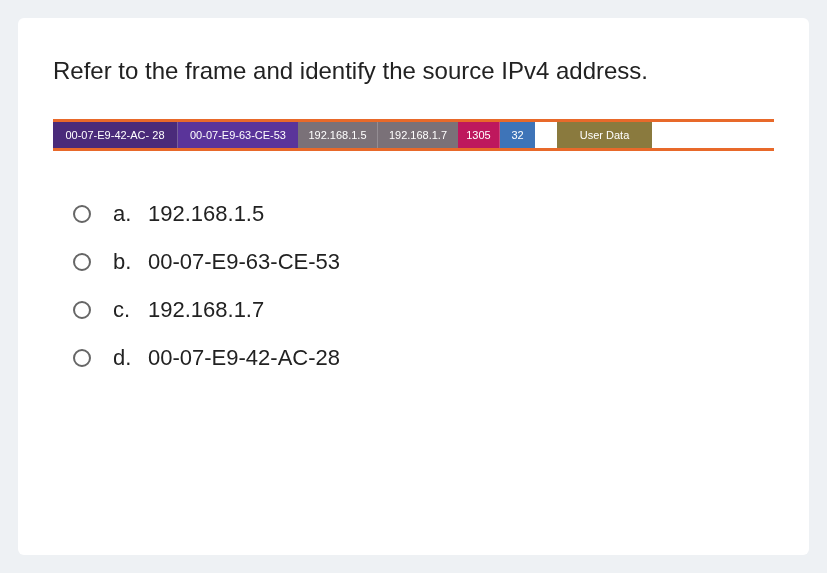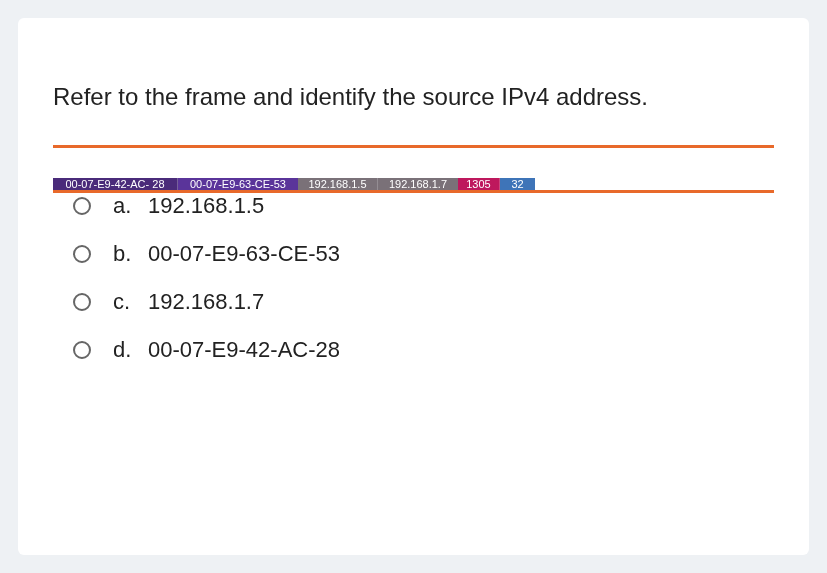--- a/index.html
+++ b/index.html
@@ -6,35 +6,35 @@
     body {
       font-family: Arial, Helvetica, sans-serif;
       background: #eef1f4;
       width: 827px;
       height: 573px;
       padding: 18px;
     }
     .card {
       background: #fff;
       border-radius: 6px;
-      padding: 61px 35px 50px 35px;
+      padding: 35px 35px 50px 35px;
       height: 100%;
     }
     .question-text {
       font-size: 24px;
       color: #222;
       line-height: 1.5;
       margin-bottom: 30px;
     }
     .frame-diagram {
       display: flex;
       border-top: 3px solid #e8692a;
       border-bottom: 3px solid #e8692a;
-      height: 48px;
-      align-items: flex-end;
+      height: 32px;
+      margin-bottom: 50px;
     }
     .seg {
       display: flex;
       align-items: center;
       justify-content: center;
       color: #fff;
       font-size: 11px;
       text-align: center;
       padding: 0 4px;
       white-space: nowrap;
@@ -83,20 +83,21 @@
   <div class="question-text">Refer to the frame and identify the source IPv4 address.</div>
 
   <div class="frame-diagram">
     <div class="seg seg-mac1">00-07-E9-42-AC- 28</div>
     <div class="seg seg-mac2">00-07-E9-63-CE-53</div>
     <div class="seg seg-ip1">192.168.1.5</div>
     <div class="seg seg-ip2">192.168.1.7</div>
     <div class="seg seg-port1">1305</div>
     <div class="seg seg-port2">32</div>
     <div class="seg seg-gap"></div>
+    <div class="seg seg-user">User Data</div>
   </div>
 
   <div class="options">
     <label class="option-row">
       <span class="radio"></span>
       <span class="option-letter">a.</span>
       <span class="option-text">192.168.1.5</span>
     </label>
     <label class="option-row">
       <span class="radio"></span>

